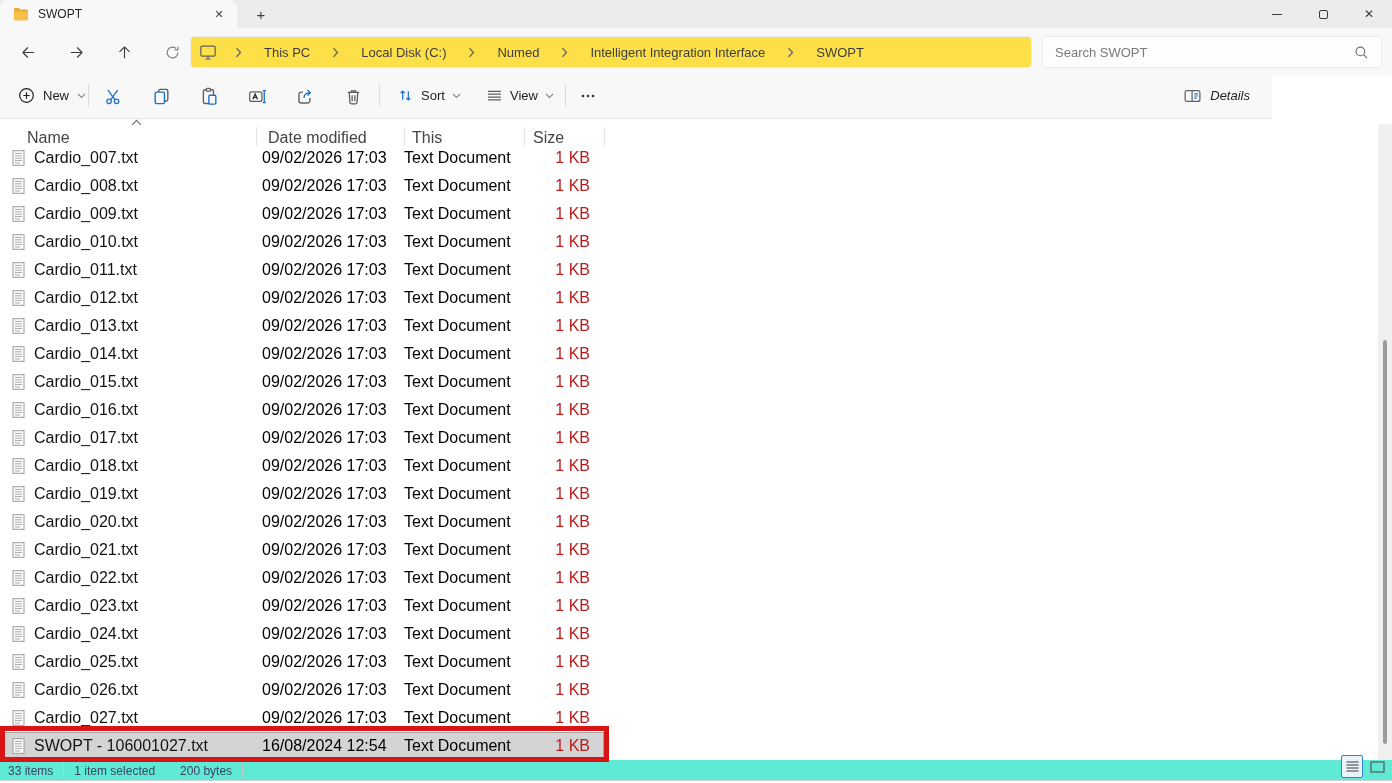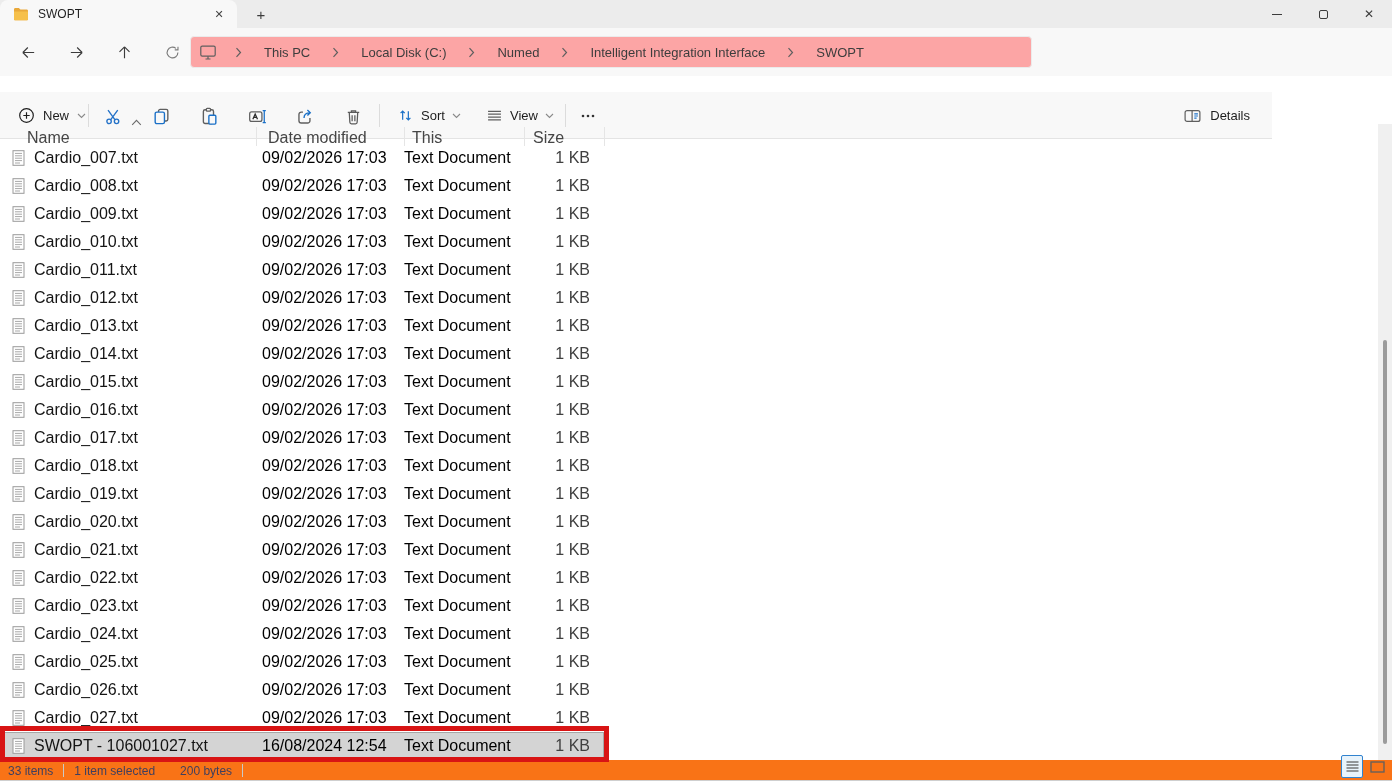--- a/index.html
+++ b/index.html
@@ -27,66 +27,66 @@
   .min-glyph { width:10px; height:1px; background:#3c3c3c; }
   .max-glyph { width:9px; height:9px; border:1px solid #3c3c3c; border-radius:2px; }
   .close-glyph { font-size:12px; color:#3c3c3c; }
 
   
   .navbar { position:absolute; left:0; top:28px; width:1392px; height:48px; background:#f8f8f8; }
   .nav-btns { position:absolute; left:4px; top:8px; display:flex; }
   .nav-btn { width:32px; height:32px; margin:0 8px; display:flex; align-items:center; justify-content:center; border-radius:4px; }
   .addressbar {
     position:absolute; left:190px; top:8px; width:842px; height:32px;
-    background:#fca5a5; border:1px solid #ebebeb; border-radius:4px;
+    background:#fde047; border:1px solid #ebebeb; border-radius:4px;
     display:flex; align-items:center; padding:0 8px; gap:18px;
   }
   .crumb { font-size:13px; color:#3d3d3d; white-space:nowrap; padding:2px 4px; border-radius:3px; }
   .crumb-chevron { display:flex; align-items:center; }
   .searchbar {
     position:absolute; left:1042px; top:8px; width:340px; height:32px;
     background:#fdfdfd; border:1px solid #ebebeb; border-radius:4px;
     display:flex; align-items:center; padding:0 12px;
   }
   .search-placeholder { color:#7a7a7a; font-size:13px; flex:1; }
 
   
-  .toolbar { position:absolute; left:0; top:92px; width:1272px; height:47px; background:#f8f8f8; border-bottom:1px solid #e4e4e4; }
+  .toolbar { position:absolute; left:0; top:72px; width:1272px; height:47px; background:#f8f8f8; border-bottom:1px solid #e4e4e4; }
   .tool-divider { position:absolute; top:12px; width:1px; height:23px; background:#dcdcdc; }
   .btn-new { position:absolute; left:8px; top:7px; height:33px; display:flex; align-items:center; gap:8px; padding:0 10px; border-radius:4px; color:#1d1d1d; }
   .icon-btn { position:absolute; top:6px; width:36px; height:36px; display:flex; align-items:center; justify-content:center; border-radius:4px; }
   .labeled-btn { position:absolute; top:7px; height:33px; display:flex; align-items:center; gap:7px; padding:0 9px; border-radius:4px; color:#1d1d1d;text-align:right; }
-  .btn-details { position:absolute; right:14px; top:7px; height:33px; display:flex; align-items:center; gap:8px; padding:0 8px; color:#1d1d1d; }
+  .btn-details { position:absolute; right:14px; top:7px; height:33px; display:flex; align-items:center; gap:8px; padding:0 8px; color:#1d1d1d;font-style:italic; }
 
   
   .colheader { position:absolute; left:0; top:126px; width:609px; height:22px; font-size:16px; color:#454545; }
   .colheader .h { position:absolute; top:3px; }
   .h-name { left:27px; } .h-modified { left:268px; } .h-type { left:412px; } .h-size { left:533px; }
   .h-div { position:absolute; top:1px; width:1px; height:19px; background:#e5e5e5; }
   .sort-caret { position:absolute; left:131px; top:-7px; }
 
   
   .filelist { position:absolute; left:0; top:144px; width:609px; }
   .row { display:grid; grid-template-columns:262px 142px 120px 80px; align-items:center; height:28px; width:604px; font-size:16px; }
   .cell-name { display:flex; align-items:center; gap:9px; padding-left:12px; color:#141414; overflow:hidden; white-space:nowrap; }
   .cell-dim  { color:#000000; }
-  .cell-size { color:#404040; text-align:right; padding-right:14px; }
+  .cell-size { color:#b91c1c; text-align:right; padding-right:14px; }
   .row.selected { background:#d4d4d4; box-shadow:inset 0 0 0 1px #a6a6a6; }
 
   .annotation-box {
     position:absolute; left:0; top:726px; width:609px; height:36px;
     border:5px solid #d81414; z-index:10; pointer-events:none;
   }
 
   
   .scroll-track { position:absolute; left:1378px; top:124px; width:14px; height:636px; background:#f0f0f0; }
   .scroll-thumb { position:absolute; left:5px; top:216px; width:4px; height:404px; background:#9b9b9b; border-radius:2px; }
 
   
-  .statusbar { position:absolute; left:0; top:760px; width:1392px; height:21px; background:#f97316;
+  .statusbar { position:absolute; left:0; top:760px; width:1392px; height:21px; background:#5eead4;
     display:flex; align-items:center; padding-left:8px; gap:10px; font-size:12px; color:#3f3f5f; }
   .status-div { width:1px; height:13px; background:#c9c9c9; }
   .status-group { display:flex; gap:25px; }
   .view-toggles { position:absolute; left:1341px; top:755px; display:flex; gap:3px; }
   .toggle { width:22px; height:23px; display:flex; align-items:center; justify-content:center; border-radius:2px; }
   .toggle.active { background:#e8f3fb; border:1px solid #3183cf; }
   .bottom-edge { position:absolute; left:0; top:780px; width:1392px; height:1px; background:#cfcfcf; }
 </style>
 </head>
 <body>
@@ -172,20 +172,29 @@
       </span>
     <span class="crumb">Intelligent Integration Interface</span>
     <span class="crumb-chevron">
         <svg width="7" height="11" viewBox="0 0 7 11" fill="none" stroke="#5f5f5f" stroke-width="1.2">
           <path d="M1.5 1.2l4 4.3-4 4.3"></path>
         </svg>
       </span>
     <span class="crumb">SWOPT</span>
   </div>
 
+  <div class="searchbar">
+    <span class="search-placeholder">Search SWOPT</span>
+    <span>
+      <svg width="15" height="15" viewBox="0 0 16 16" fill="none" stroke="#6b6b6b" stroke-width="1.2">
+          <circle cx="6.8" cy="6.8" r="4.6"></circle>
+          <path d="M10.3 10.3l3.7 3.7"></path>
+        </svg>
+    </span>
+  </div>
 </div>
 
 <div class="toolbar">
   <div class="btn-new">
     <svg width="17" height="17" viewBox="0 0 16 16" fill="none" stroke="#1d1d1d" stroke-width="1.1">
         <circle cx="8" cy="8" r="6.4"></circle>
         <path d="M8 5v6M5 8h6"></path>
       </svg>
     <span>New</span>
     <svg width="9" height="6" viewBox="0 0 9 6" fill="none" stroke="#8a8a8a" stroke-width="1.1">

